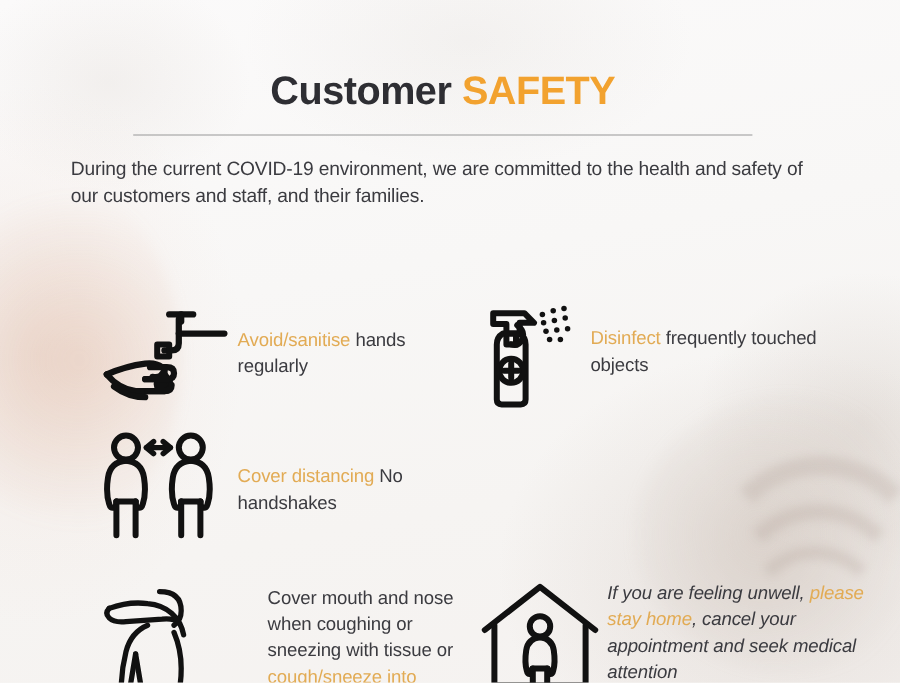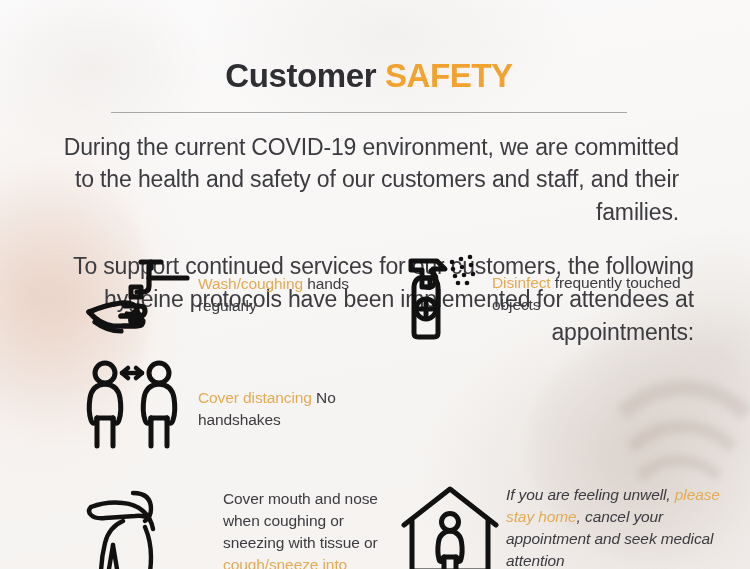--- a/index.html
+++ b/index.html
@@ -68,23 +68,23 @@
   .divider {
     width: 516px;
     height: 0;
     margin: 16px auto 0 auto;
     border-top: 1px solid #a8a8a8;
   }
 
   
   .intro {
     margin: 0 auto;
-    text-align: right;
+    text-align: left;
     color: #3b3b40;
-    font-size: 23px;
+    font-size: 16px;
     line-height: 1.43;
     letter-spacing: -0.15px;
   }
   .intro.p1 { width: 620px; padding-top: 18px; }
   .intro.p2 { width: 650px; padding-top: 21px; }
 
   
   .grid {
     position: absolute;
     top: 206px;
@@ -147,21 +147,20 @@
   <div class="bg-arc" style="right:-10px; top:420px; width:130px; height:130px; border-width:13px;"></div>
   <div class="bg-arc" style="right:10px; top:455px; width:100px; height:100px; border-width:11px;"></div>
 
   <div id="content">
 
     <h1 class="title"><span class="dark">Customer </span><span class="accent">SAFETY</span></h1>
 
     <div class="divider"></div>
 
     <p class="intro p1">During the current COVID-19 environment, we are committed to the health and safety of our customers and staff, and their families.</p>
-    <p class="intro p2">To support continued services for our customers, the following hygeine protocols have been implemented for attendees at appointments:</p>
 
     <div class="grid">
 
       <div class="item i1">
         <div class="icon-box">
           <svg width="112" height="78" viewBox="0 0 112 78" fill="none" stroke="#111111" stroke-width="5.2" stroke-linecap="round" stroke-linejoin="round">
 
             <path d="M66 10 L66 30 Q66 36 60 36 L54 36"></path>
             <path d="M66 22 L104 22"></path>
             <path d="M58 6 L78 6"></path>
@@ -171,21 +170,21 @@
 
             <path d="M53 52 q-7 8 -7 12 a7 7 0 0 0 14 0 q0 -4 -7 -12 Z" fill="#111111" stroke-width="2"></path>
 
             <path d="M6 56 q16 -7 32 -9 q9 -1 14 3 q4 3 1 6 q-3 3 -9 2"></path>
             <path d="M6 56 q10 12 24 14 l22 0 q7 0 7 -5 q0 -5 -7 -5 l-14 0"></path>
             <path d="M38 60 l18 0 q6 0 6 -5 q0 -5 -6 -5 l-14 0"></path>
             <path d="M40 70 l14 0 q6 0 6 -5"></path>
             <path d="M12 66 q12 9 26 9"></path>
           </svg>
         </div>
-        <div class="item-text"><span class="hl">Wash/coughing</span><span> hands regularly</span></div>
+        <div class="item-text"><span class="hl">Avoid/sanitise</span><span> hands regularly</span></div>
       </div>
 
       <div class="item i2">
         <div class="icon-box">
           <svg width="92" height="90" viewBox="0 0 92 90" fill="none" stroke="#111111" stroke-width="5" stroke-linecap="round" stroke-linejoin="round">
 
             <path d="M16 36 q0 -6 5 -9 l14 0 q5 3 5 9 l0 46 q0 4 -4 4 l-16 0 q-4 0 -4 -4 Z"></path>
 
             <path d="M24 27 l8 0 l0 9 l-8 0 Z"></path>
 

